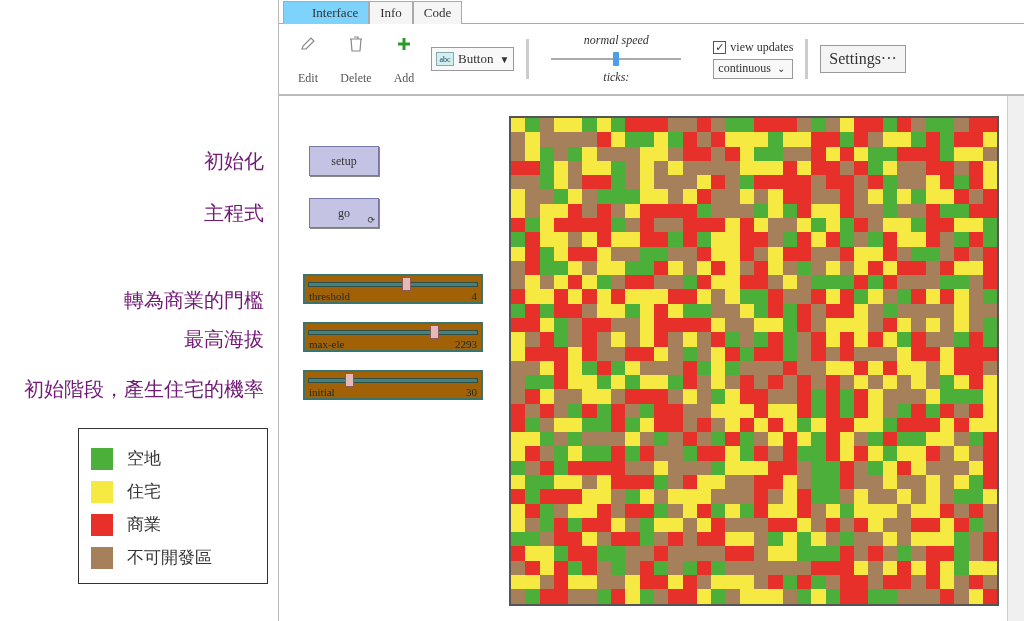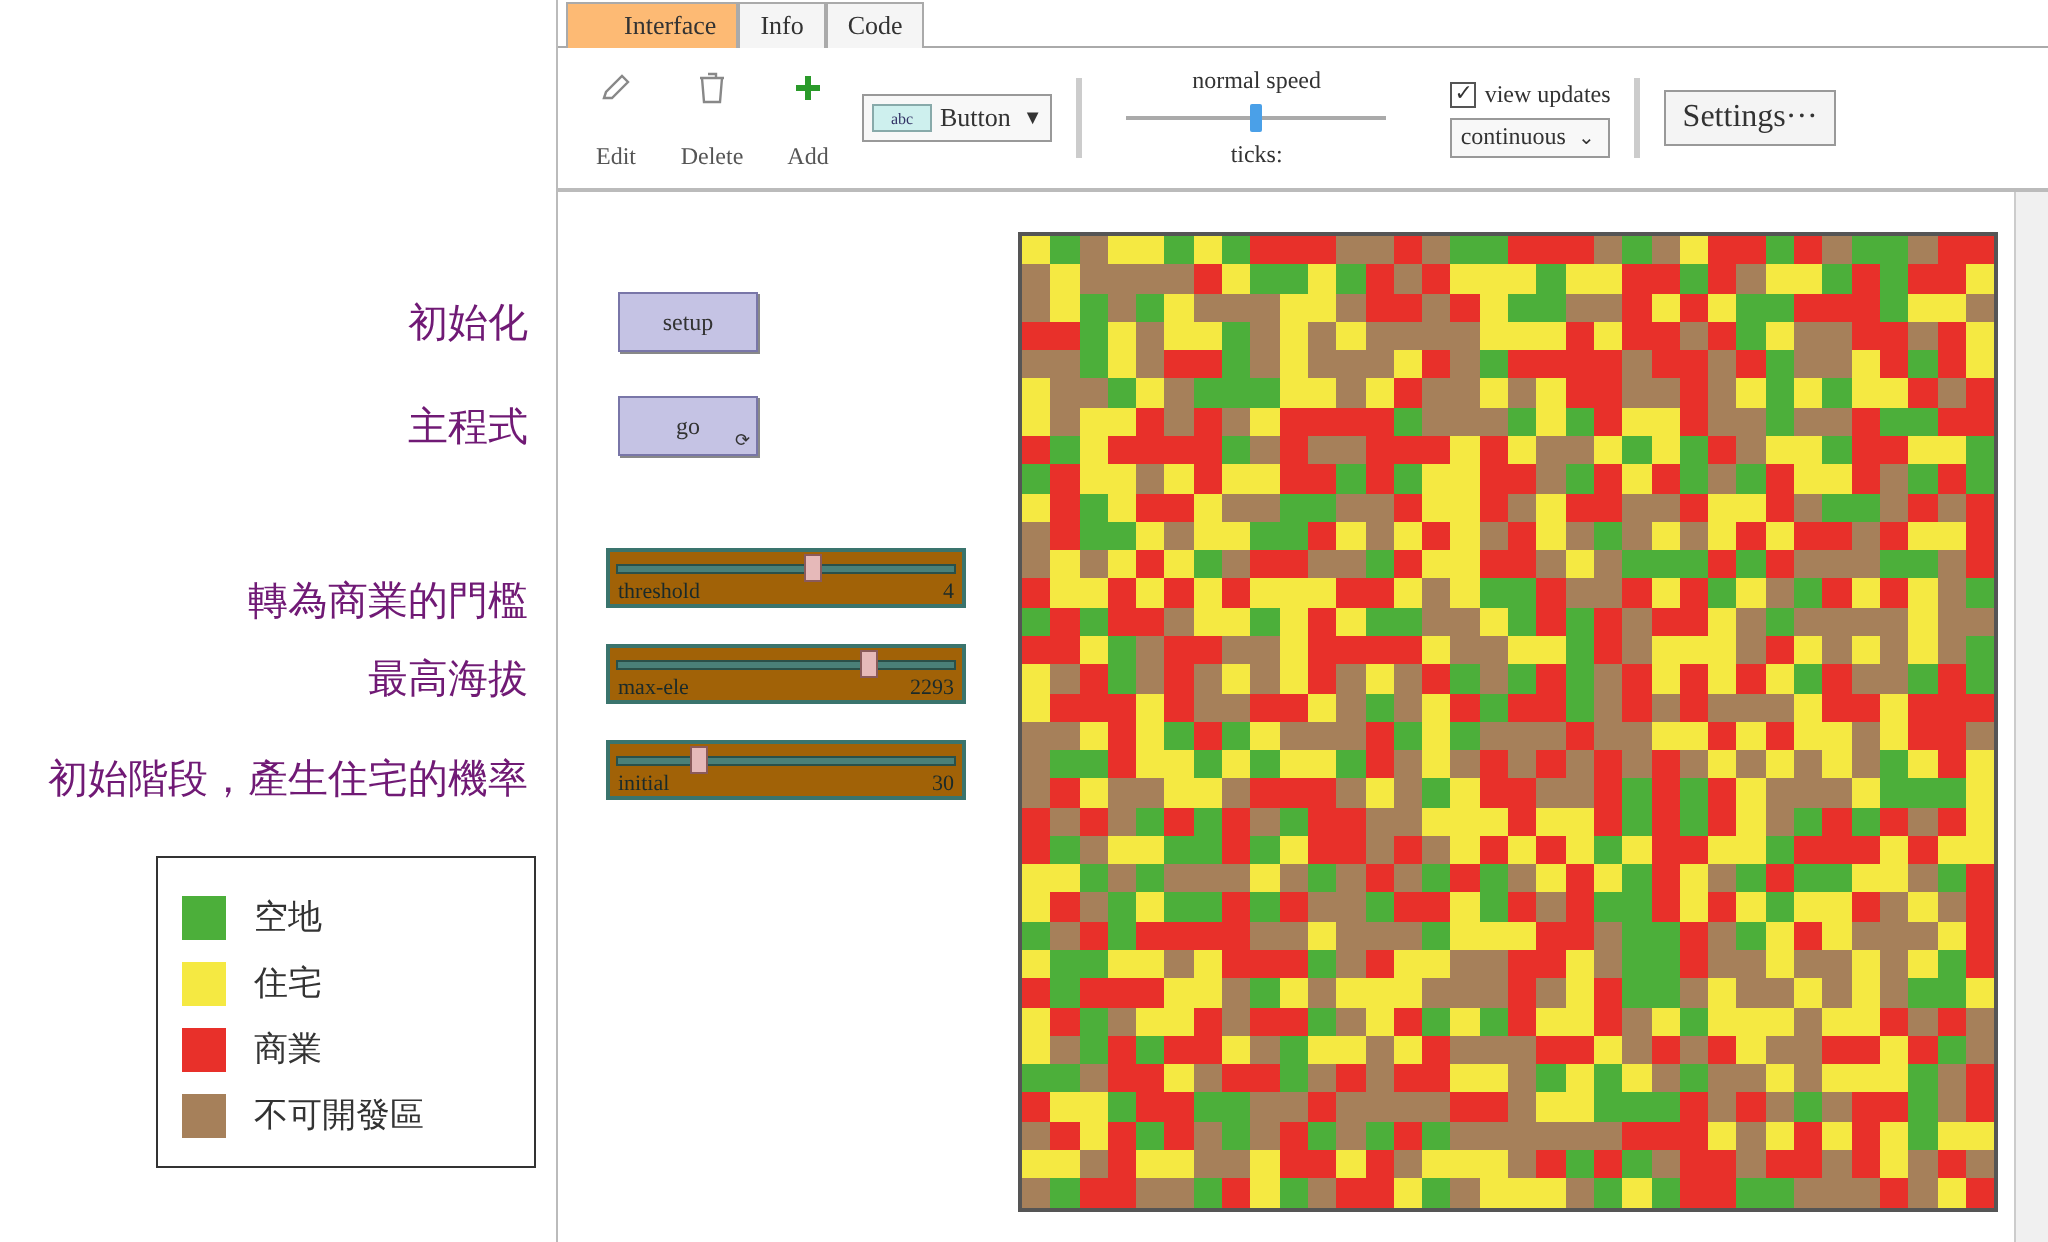--- a/index.html
+++ b/index.html
@@ -73,21 +73,21 @@
   border: 1px solid #aaa;
   border-bottom: none;
   background: #f5f5f5;
   margin-right: 0;
   position: relative;
   top: 1px;
   cursor: pointer;
   font-family: "Times New Roman", serif;
 }
 .tab.active {
-  background: #fdba74;
+  background: #7dd3fc;
   z-index: 2;
   padding-left: 28px;
 }
 .toolbar {
   height: 72px;
   border-bottom: 2px solid #bbb;
   display: flex;
   align-items: center;
   padding: 0 8px;
   background: #fff;
@@ -124,38 +124,39 @@
   background: #f8f8f8;
   height: 24px;
   display: flex;
   align-items: center;
   padding: 0 4px;
   font-size: 13px;
   cursor: pointer;
   font-family: "Times New Roman", serif;
 }
 .select-combo .mini-ico {
-  width: 30px; height: 14px;
+  width: 18px; height: 14px;
   border: 1px solid #8aa;
   background: #cef0ee;
   margin-right: 4px;
   display: flex; align-items: center; justify-content: center;
   font-size: 8px; color: #336;
 }
 .select-combo .arrow {
   margin-left: 6px;
   font-size: 10px;
 }
 .speed-block {
   display: flex;
   flex-direction: column;
   align-items: center;
   width: 150px;
   font-size: 12px;
   font-family: "Times New Roman", serif;
+  font-style: italic;
 }
 .speed-slider {
   width: 130px;
   height: 18px;
   position: relative;
   margin: 2px 0;
 }
 .speed-slider .track {
   position: absolute;
   top: 8px; left: 0; right: 0;

